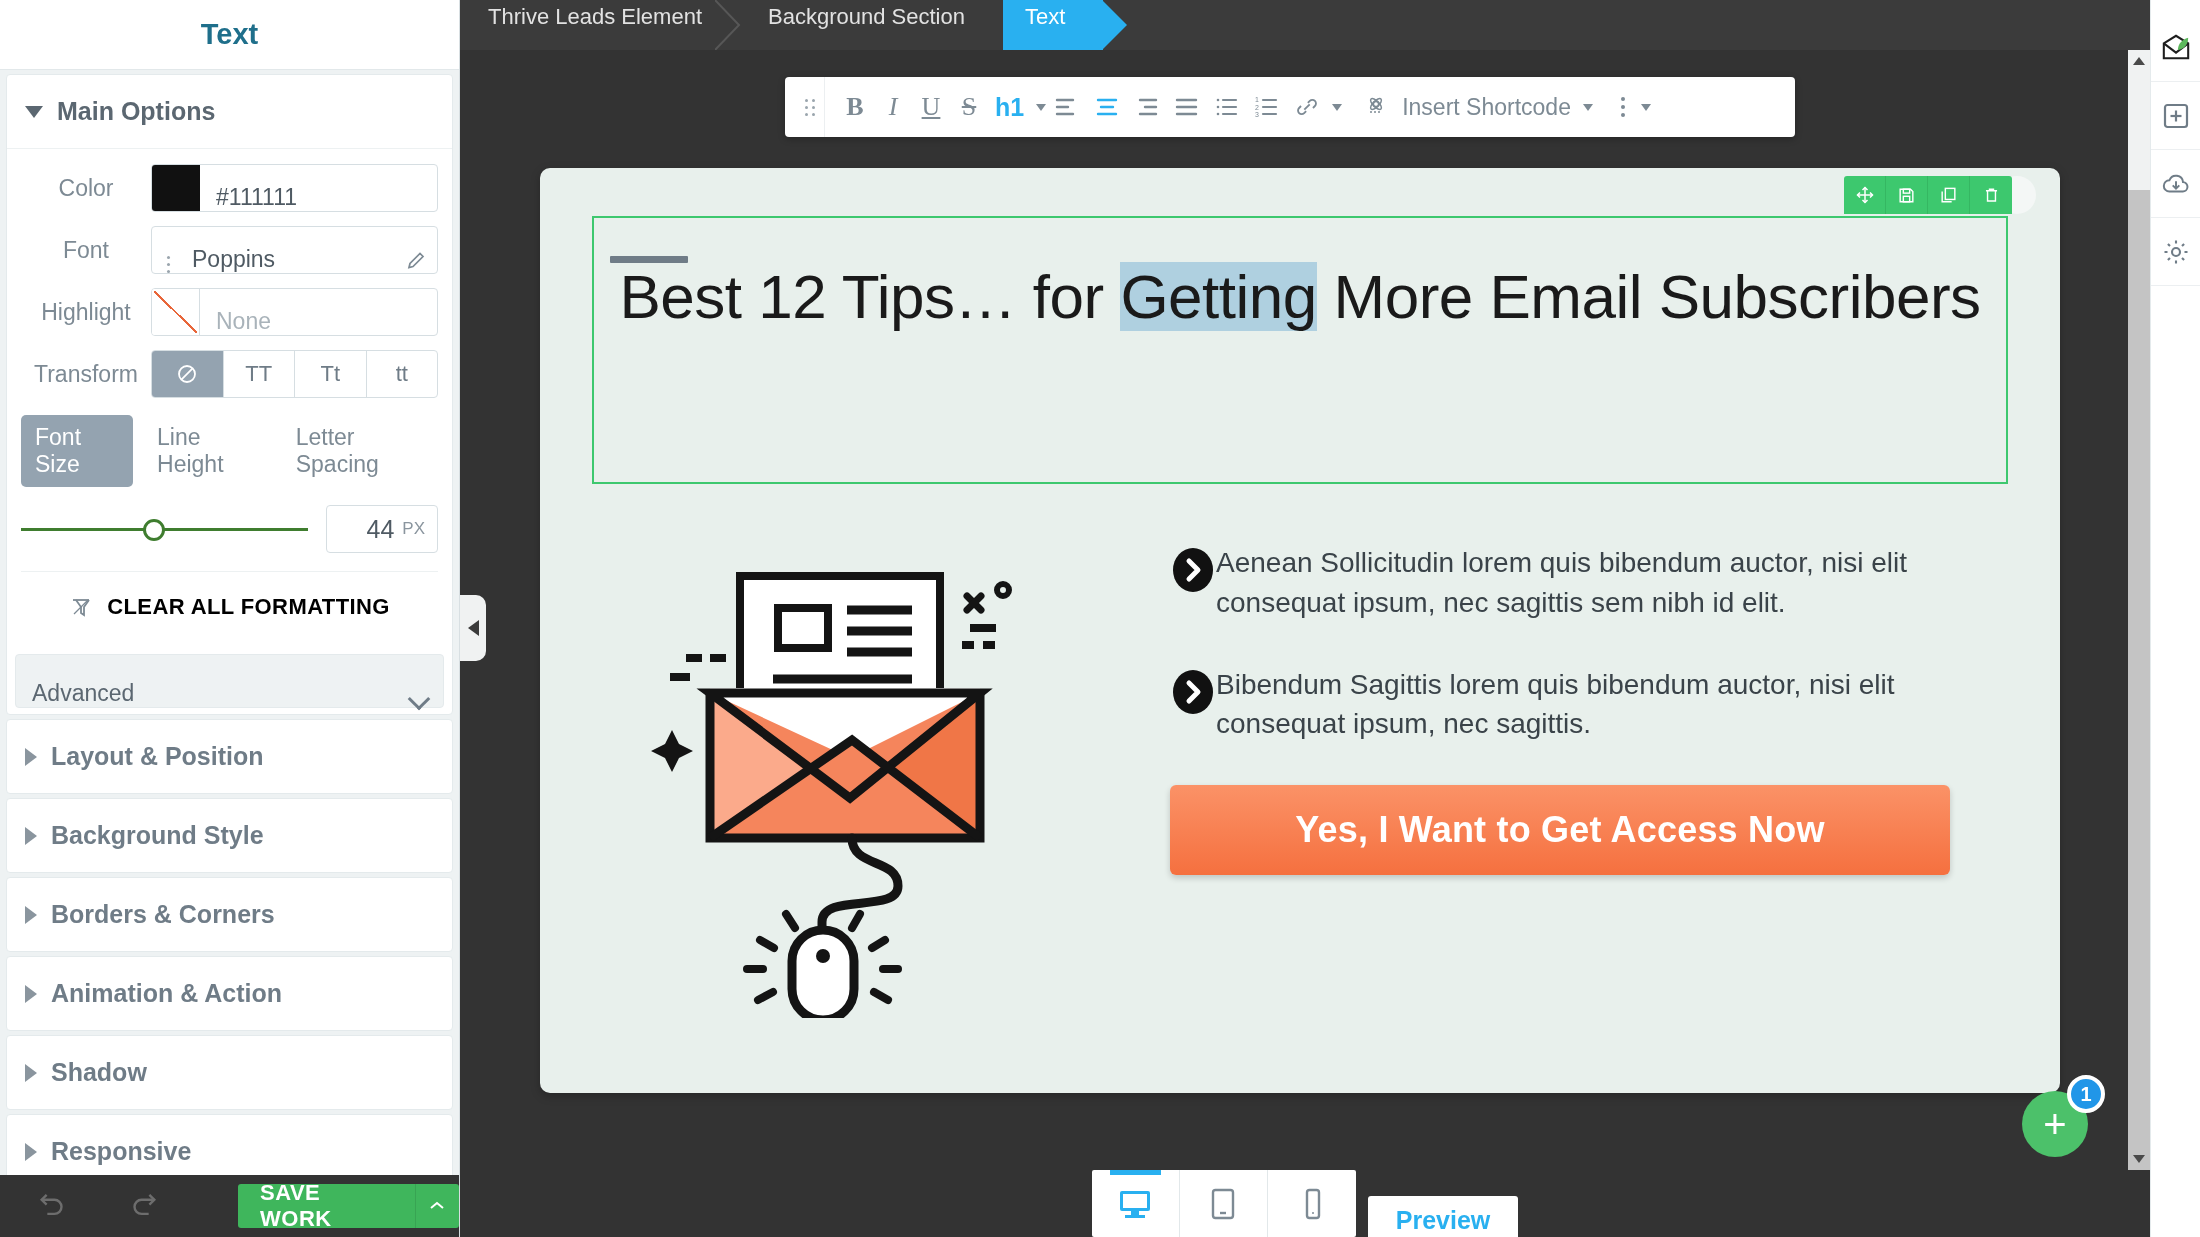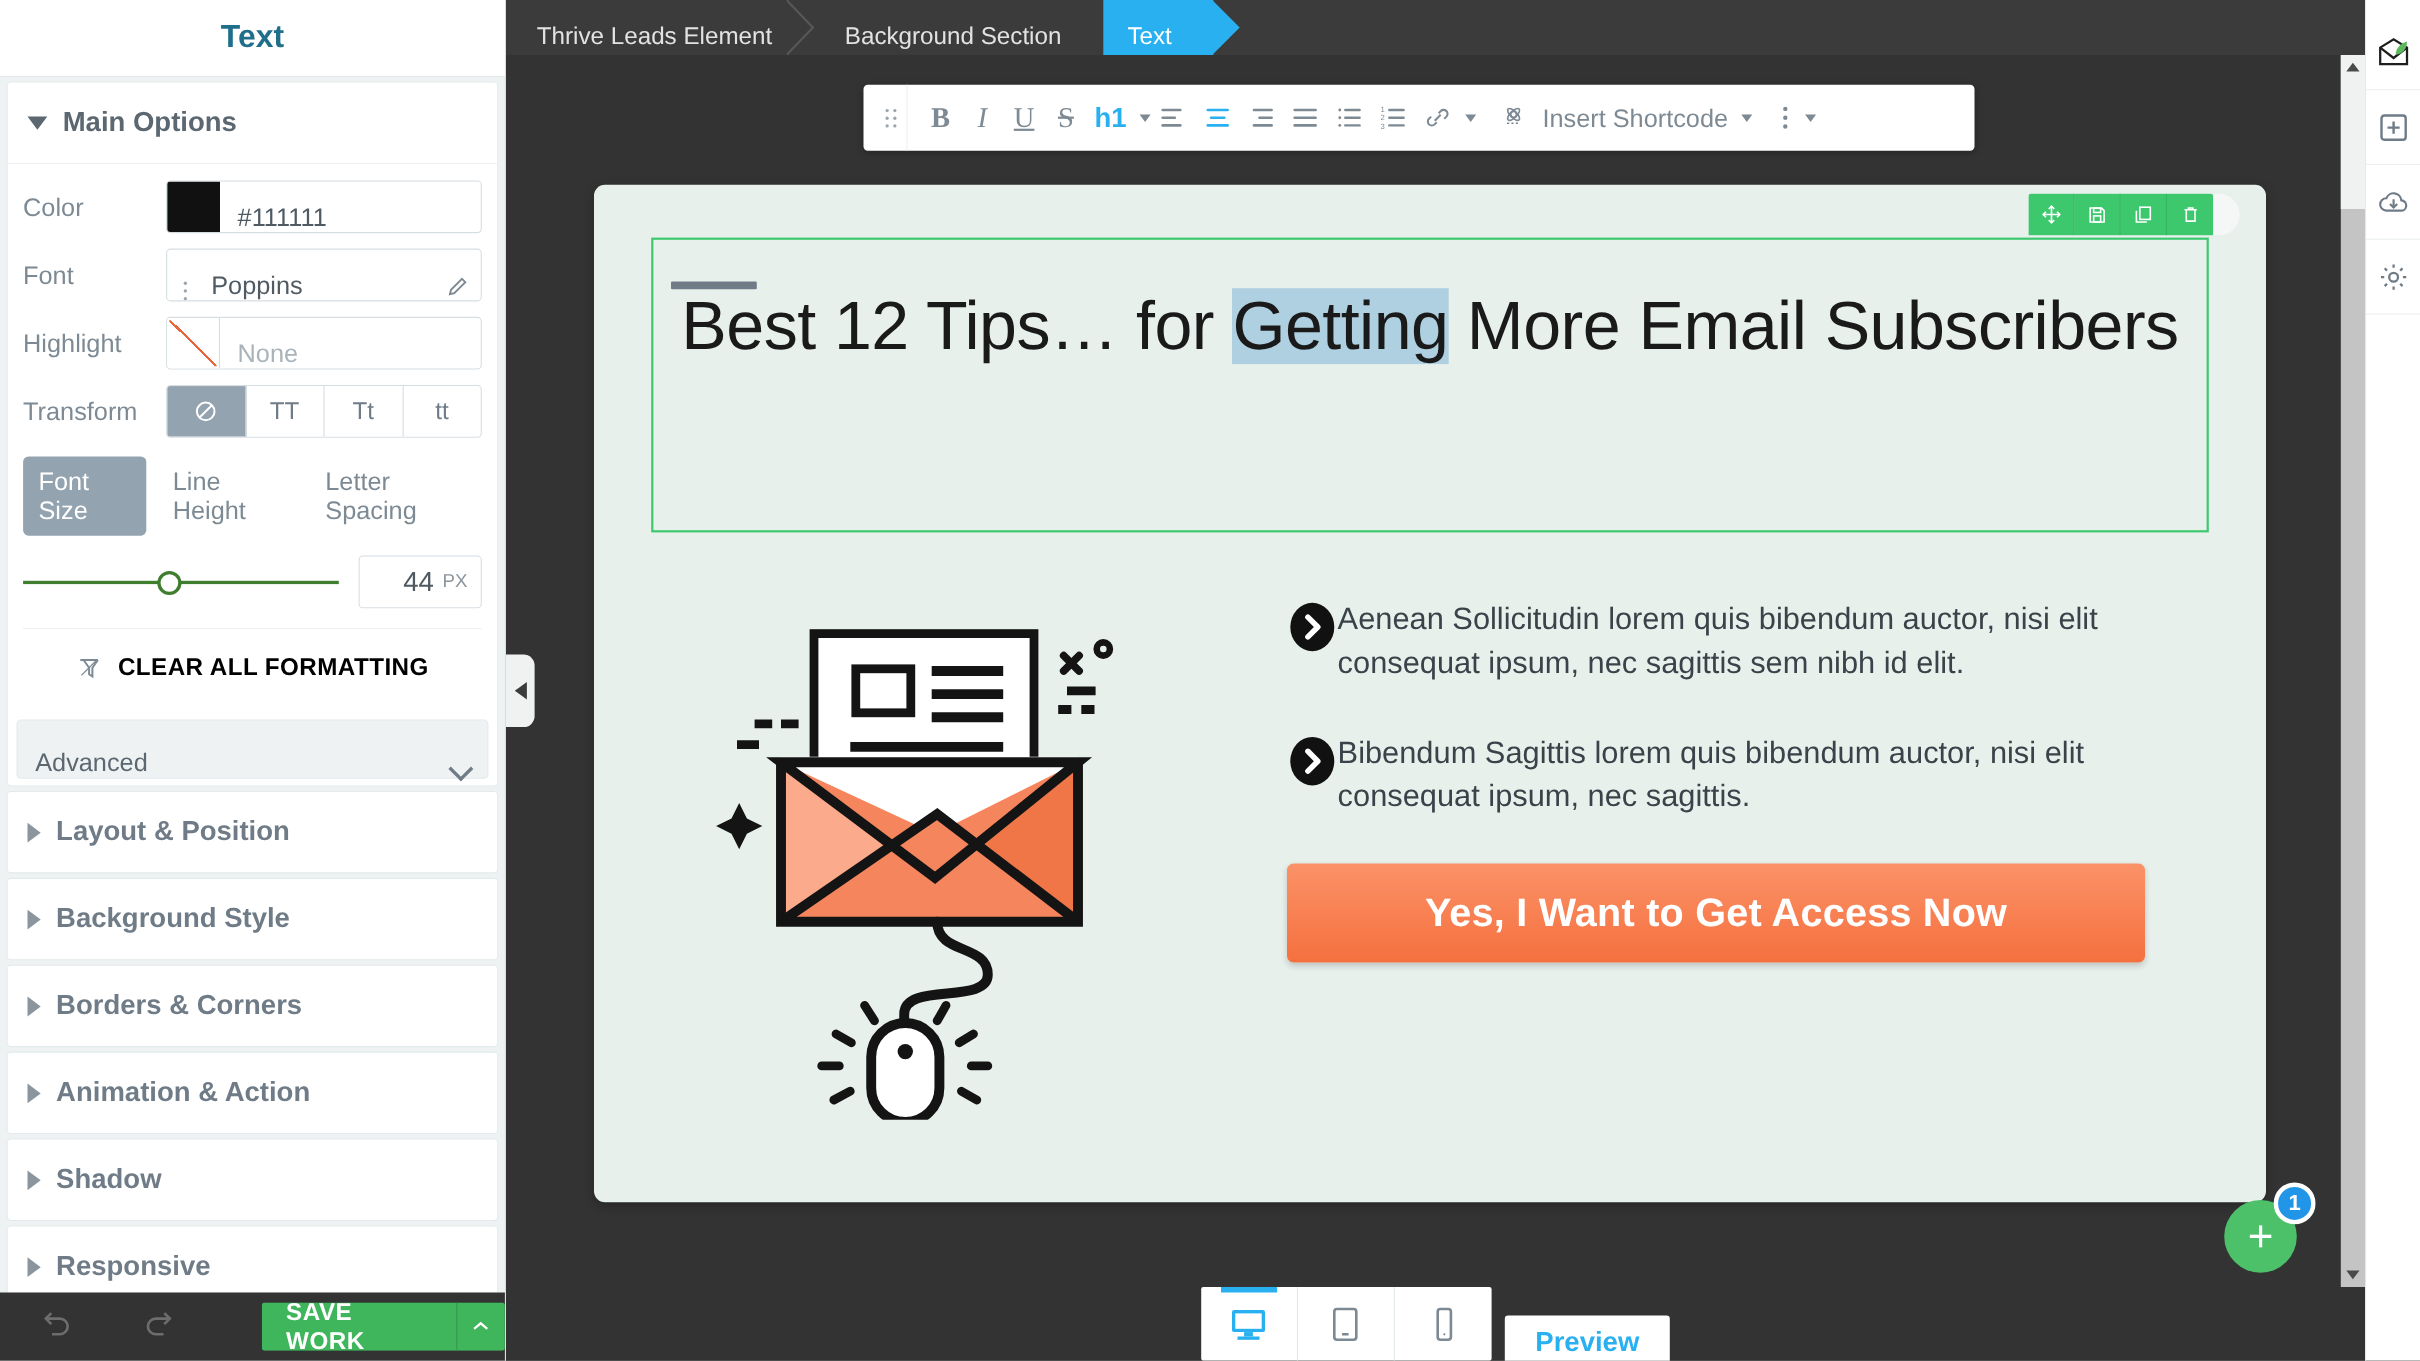--- a/index.html
+++ b/index.html
@@ -34,21 +34,21 @@
     padding:22px 18px; font-size:25px; font-weight:bold; color:#6f7c87;
   }
   .panel-head.open { color:#5b6771; border-bottom:1px solid #edf1f2; }
   .tri { width:0; height:0; border-style:solid; }
   .tri-right { border-width:9px 0 9px 12px; border-color:transparent transparent transparent #8a959e; }
   .tri-down { border-width:12px 9px 0 9px; border-color:#5b6771 transparent transparent transparent; }
 
   .panel-body { padding:8px 14px 10px 14px; }
 
   .row { display:flex; align-items:center; min-height:62px; }
-  .row-label { width:130px; font-size:23px; color:#7d8a94; }
+  .row-label { width:130px; font-size:23px; color:#7d8a94;text-align:center; }
   .ctrl { flex:1; display:flex; }
 
   .field {
     display:flex; align-items:flex-end; width:100%; height:48px;
     border:1px solid #d6dee2; border-radius:4px; background:#fff; overflow:hidden;
   }
   .swatch { width:48px; height:100%; flex:0 0 48px; }
   .swatch.dark { background:#111111; }
   .swatch.none {
     background:#ffffff; border-right:1px solid #d6dee2; position:relative;
@@ -113,22 +113,22 @@
     display:flex; align-items:center; padding:0 22px; letter-spacing:.5px; }
   .save-arrow { background:#3fb65c; width:46px; display:flex; align-items:center; justify-content:center;
     border-left:1px solid #38a453; color:#fff; }
 
   
   .breadcrumb {
     position:absolute; left:460px; top:0; right:50px; height:50px;
     background:#3b3b3b; display:flex; align-items:stretch;
   }
   .crumb {
-    position:relative; display:flex; align-items:center;
-    padding:15px 38px 0 28px; font-size:22px; color:#e2e2e2;
+    position:relative; display:flex; align-items:flex-start;
+    padding:4px 38px 0 28px; font-size:22px; color:#e2e2e2;
   }
   .crumb .slash {
     position:absolute; right:-1px; top:0; bottom:0; width:26px;
   }
   .crumb .slash svg { display:block; }
   .crumb.active { background:#29b0f0; color:#ffffff; padding-left:22px; }
 
   
   .canvas-wrap {
     position:absolute; left:460px; top:50px; right:50px; bottom:1237px;

